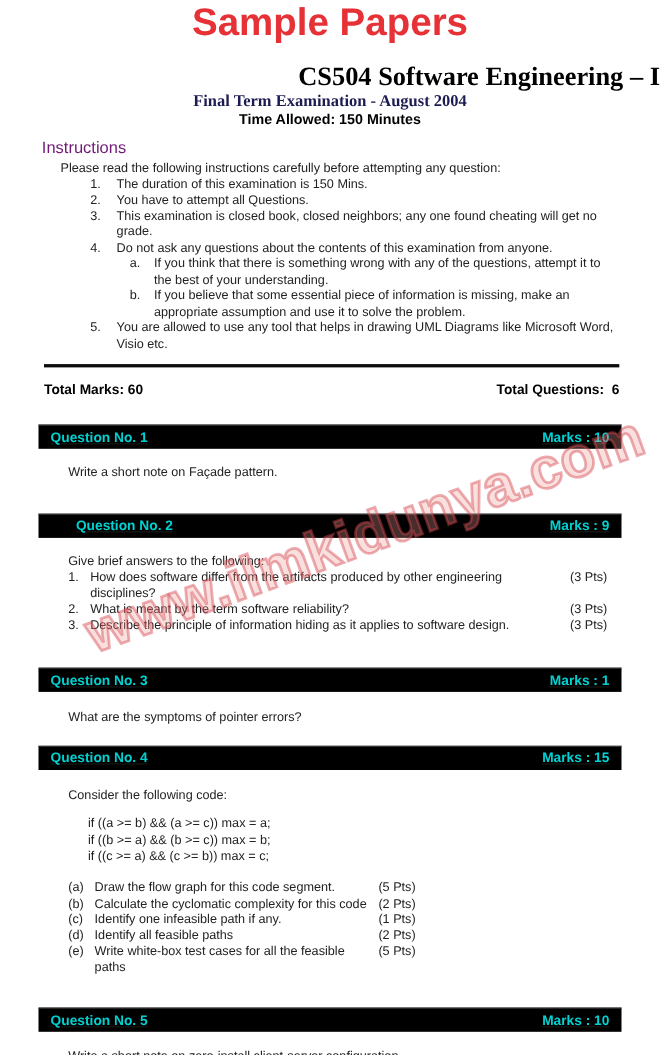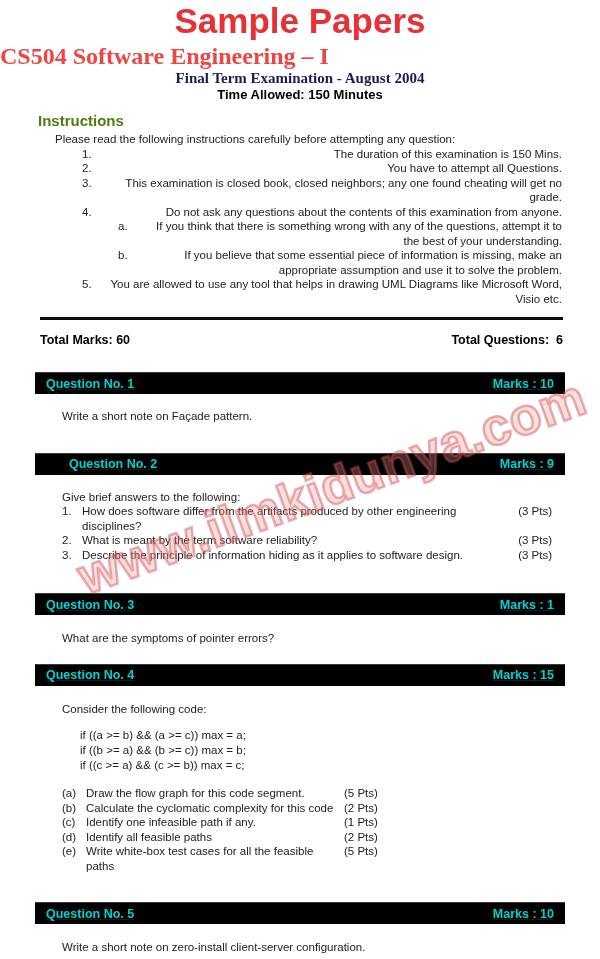--- a/index.html
+++ b/index.html
@@ -9,40 +9,40 @@
     font-family:"Liberation Sans", sans-serif; color:#1a1a1a;
   }
   .page { position:relative; width:600px; height:924px; }
 
   
   .site-title {
     text-align:center; font-size:35px; font-weight:bold; line-height:41px;
     color:#e63136; letter-spacing:0px;
   }
   .course-title {
-    text-align:left; font-family:"Liberation Serif", serif; font-weight:bold;
-    font-size:24px; line-height:26px; color:#ef4444; margin-top:2px;
+    text-align:right; font-family:"Liberation Serif", serif; font-weight:bold;
+    font-size:24px; line-height:26px; color:#000000; margin-top:16px;
   }
   .exam-title {
     text-align:center; font-family:"Liberation Serif", serif; font-weight:bold;
     font-size:15px; line-height:17px; color:#1c1c52; margin-top:1px;
   }
   .time-allowed {
     text-align:center; font-weight:bold; font-size:13px; line-height:15px;
     color:#000; margin-top:0px;
   }
 
   
   .instructions { margin:10px 30px 0 38px; }
-  .instructions-heading { font-size:15px; font-weight:bold; color:#4d7c0f; line-height:18px; }
+  .instructions-heading { font-size:15px; font-weight:normal; color:#701a75; line-height:18px; }
   .instructions-intro { font-size:11.5px; line-height:14.5px; margin:2px 0 0 17px; color:#222; }
   .ins-item { display:grid; grid-template-columns:24px 1fr; margin-left:44px; font-size:11.5px; line-height:14.5px; color:#222; }
   .ins-item .num { }
   .ins-sub { display:grid; grid-template-columns:22px 1fr; margin-left:80px; font-size:11.5px; line-height:14.5px; color:#222; }
-  .ins-sub .text, .ins-item .text { padding-right:8px;text-align:right; }
+  .ins-sub .text, .ins-item .text { padding-right:8px; }
 
   
   .rule { margin:11px 37px 0 40px; border-top:3px solid #0d0d0d; }
   .totals { display:flex; justify-content:space-between; margin:13px 37px 0 40px;
     font-size:12.5px; font-weight:bold; color:#000; white-space:pre; }
 
   
   .q-bar {
     margin:0 35px; height:22px; background:#000000; border-top:1px solid #3a3a3a;
     display:flex; justify-content:space-between; align-items:center; padding:0 11px;text-decoration:underline;

